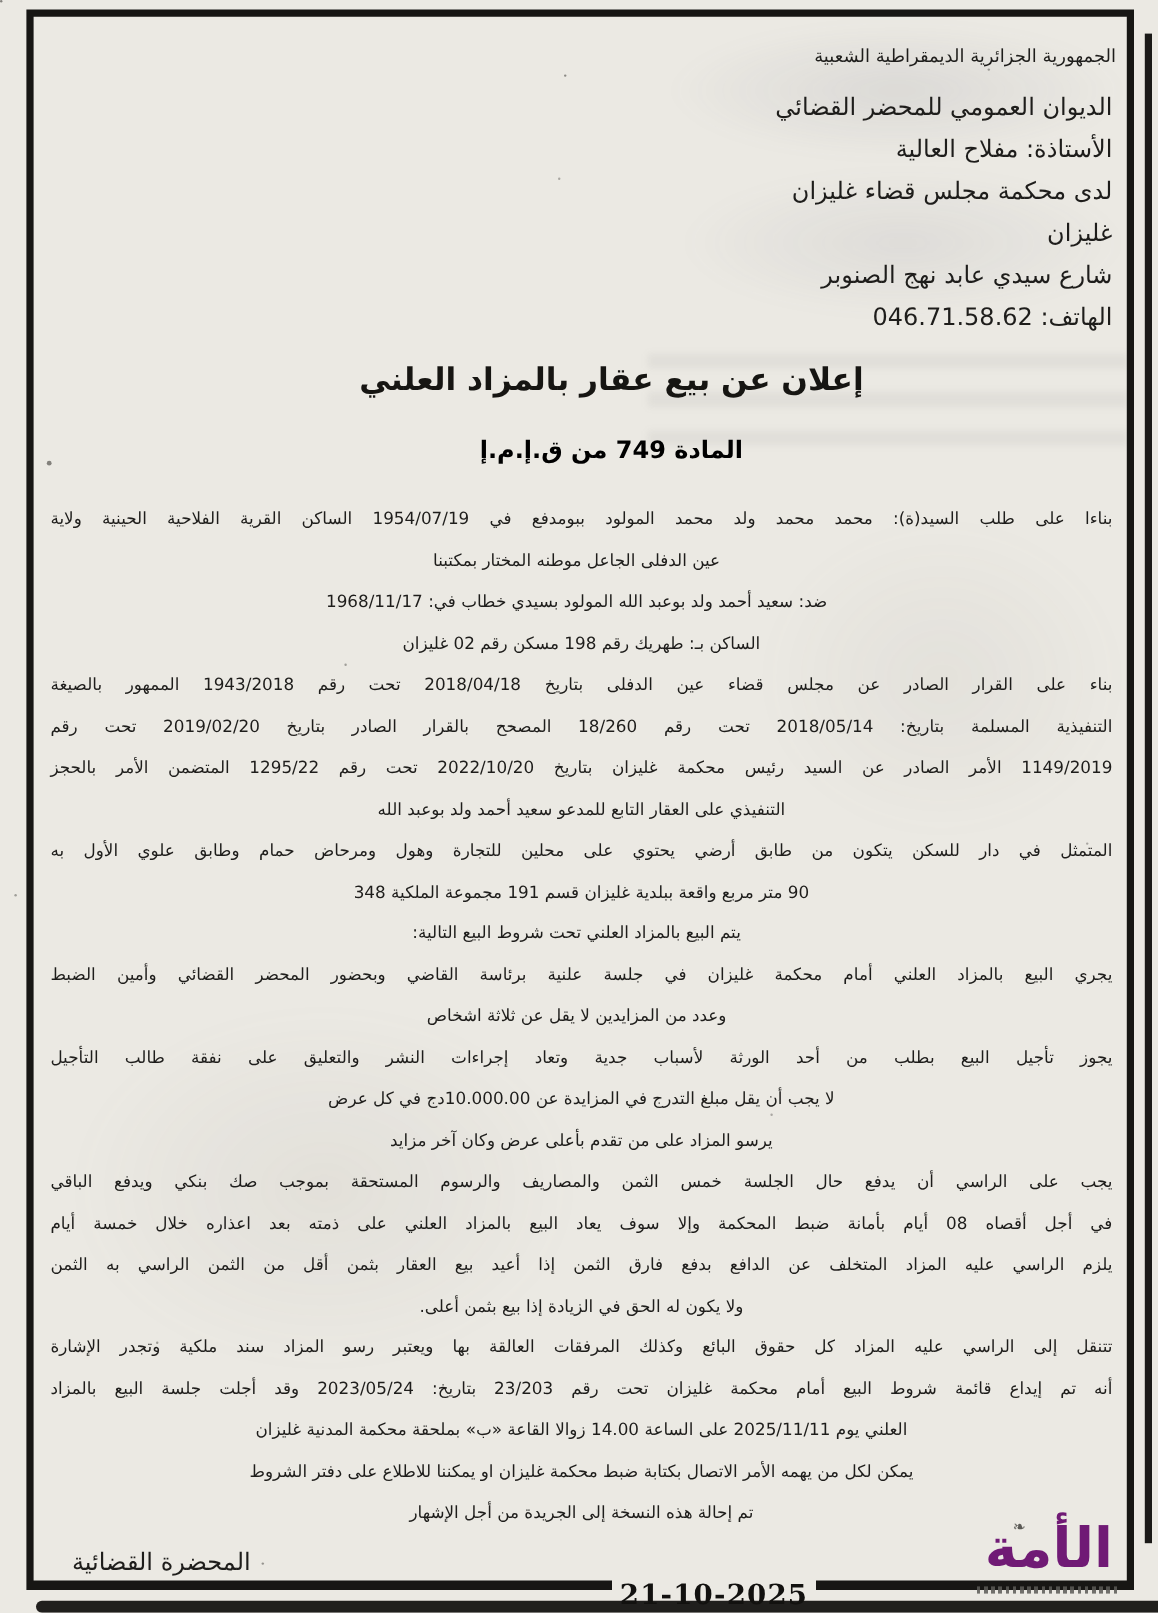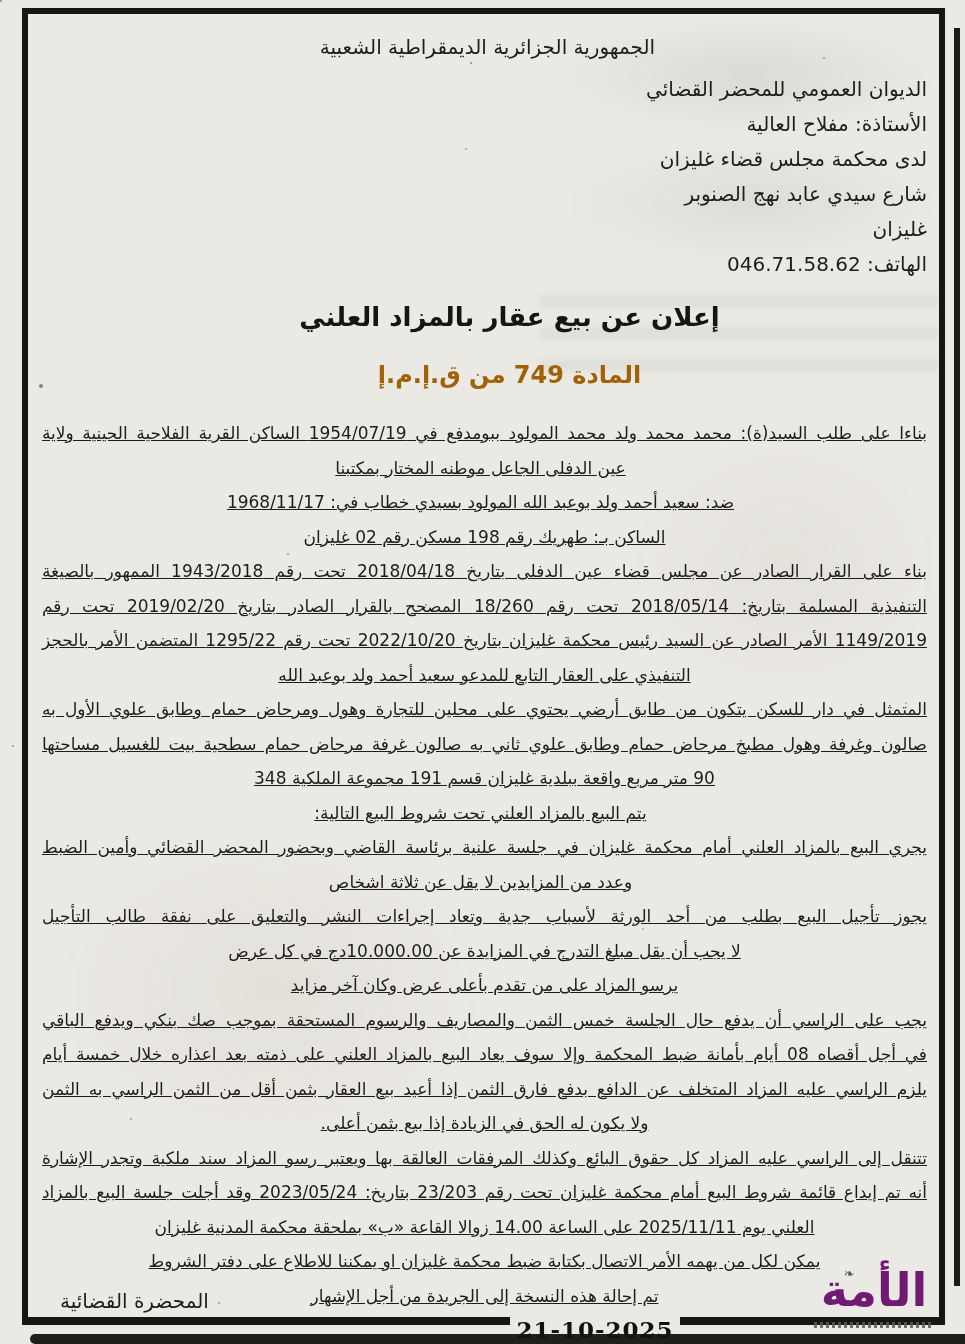--- a/index.html
+++ b/index.html
@@ -18,47 +18,45 @@
     position:absolute;left:22px;top:8px;width:923px;height:1317px;
     box-sizing:border-box;
     border:6px solid #171614;
     border-bottom-width:8px;
     background:transparent;
     padding:6px 12px 0 14px;
     z-index:2;
   }
   .republic-header{
     margin:12px 0 0 0;
-    text-align:center;
-    font-size:20px;
+    font-size:15px;
     line-height:30px;
     transform:translateX(3px);
   }
   .office-block{margin-top:10px;}
   .office-block p{
     margin:0;height:35px;line-height:35px;
     text-align:right;
     font-size:20px;
     padding-left:4px;
   }
   .title-block{margin-top:12px;transform:translateX(25px);}
   .title-main{
     margin:14px;text-align:center;
     font-size:26px;font-weight:bold;line-height:42px;color:#161512;
   }
   .title-article{
     margin:0;text-align:center;
-    font-size:24px;font-weight:bold;line-height:46px;color:#a16207;
+    font-size:20px;font-weight:bold;line-height:46px;color:#000000;
   }
   .body-block{margin-top:18px;}
   .body-block p{
     margin:0;height:34.5px;line-height:34.5px;
-    font-size:17px;
+    font-size:14px;
     overflow:visible;
-    text-decoration:underline;
   }
   .body-block p.j{text-align:justify;text-align-last:justify;}
   .body-block p.r{text-align:center;padding-right:8px;}
   .body-block p.c{text-align:center;}
   
   .signature{
     position:absolute;left:60px;top:1266px;
     font-size:20px;line-height:30px;z-index:4;
   }
   .date-patch{
@@ -153,41 +151,40 @@
   <div class="bottom-separator-bar"></div>
 
   <div class="notice-frame">
 
     <p class="republic-header">الجمهورية الجزائرية الديمقراطية الشعبية</p>
 
     <div class="office-block">
       <p>الديوان العمومي للمحضر القضائي</p>
       <p>الأستاذة: مفلاح العالية</p>
       <p>لدى محكمة مجلس قضاء غليزان</p>
+      <p>غليزان</p>
       <p>شارع سيدي عابد نهج الصنوبر</p>
-      <p>غليزان</p>
       <p>الهاتف: 046.71.58.62</p>
     </div>
 
     <div class="title-block">
       <p class="title-main">إعلان عن بيع عقار بالمزاد العلني</p>
       <p class="title-article">المادة  749 من ق.إ.م.إ</p>
     </div>
 
     <div class="body-block">
       <p class="j">بناءا على طلب السيد(ة): محمد محمد ولد محمد المولود ببومدفع في 1954/07/19 الساكن القرية الفلاحية الحينية ولاية</p>
       <p class="r">عين الدفلى الجاعل موطنه المختار بمكتبنا</p>
       <p class="r">ضد: سعيد أحمد ولد بوعبد الله المولود بسيدي خطاب في: 1968/11/17</p>
       <p class="c">الساكن بـ: طهريك رقم 198 مسكن رقم 02 غليزان</p>
       <p class="j">بناء على القرار الصادر عن مجلس قضاء عين الدفلى بتاريخ 2018/04/18 تحت رقم 1943/2018 الممهور بالصيغة</p>
       <p class="j">التنفيذية المسلمة بتاريخ: 2018/05/14 تحت رقم 18/260 المصحح بالقرار الصادر بتاريخ 2019/02/20 تحت رقم</p>
       <p class="j">1149/2019 الأمر الصادر عن السيد رئيس محكمة غليزان بتاريخ 2022/10/20 تحت رقم 1295/22 المتضمن الأمر بالحجز</p>
       <p class="c">التنفيذي على العقار التابع للمدعو سعيد أحمد ولد بوعبد الله</p>
       <p class="j">المتمثل في دار للسكن يتكون من طابق أرضي يحتوي على محلين للتجارة وهول ومرحاض حمام وطابق علوي الأول به</p>
-      <p class="j">صالون وغرفة وهول مطبخ مرحاض حمام وطابق علوي ثاني به صالون غرفة مرحاض حمام سطحية بيت للغسيل مساحتها</p>
       <p class="c">90 متر مربع واقعة ببلدية غليزان قسم 191 مجموعة الملكية 348</p>
       <p class="r">يتم البيع بالمزاد العلني تحت شروط البيع التالية:</p>
       <p class="j">يجري البيع بالمزاد العلني أمام محكمة غليزان في جلسة علنية برئاسة القاضي وبحضور المحضر القضائي وأمين الضبط</p>
       <p class="r">وعدد من المزايدين لا يقل عن ثلاثة اشخاص</p>
       <p class="j">يجوز تأجيل البيع بطلب من أحد الورثة لأسباب جدية وتعاد إجراءات النشر والتعليق على نفقة طالب التأجيل</p>
       <p class="c">لا يجب أن يقل مبلغ التدرج في المزايدة عن 10.000.00دج في كل عرض</p>
       <p class="c">يرسو المزاد على من تقدم بأعلى عرض وكان آخر مزايد</p>
       <p class="j">يجب على الراسي أن يدفع حال الجلسة خمس الثمن والمصاريف والرسوم المستحقة بموجب صك بنكي ويدفع الباقي</p>
       <p class="j">في أجل أقصاه 08 أيام بأمانة ضبط المحكمة وإلا سوف يعاد البيع بالمزاد العلني على ذمته بعد اعذاره خلال خمسة أيام</p>
       <p class="j">يلزم الراسي عليه المزاد المتخلف عن الدافع بدفع فارق الثمن إذا أعيد بيع العقار بثمن أقل من الثمن الراسي به الثمن</p>

